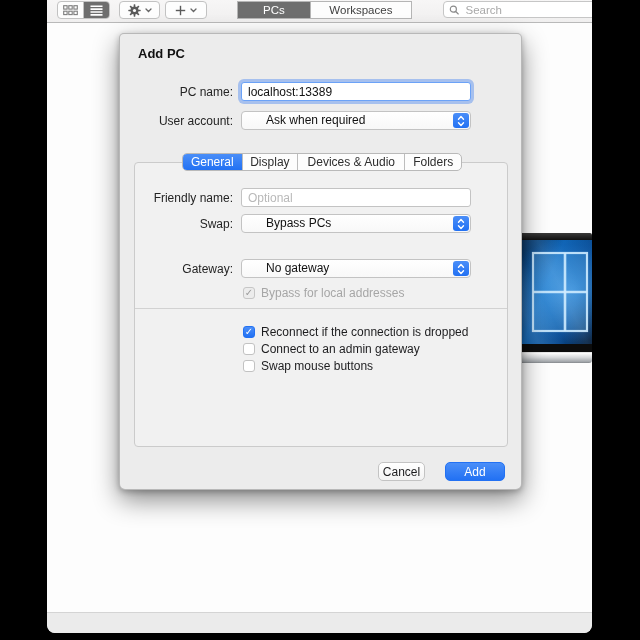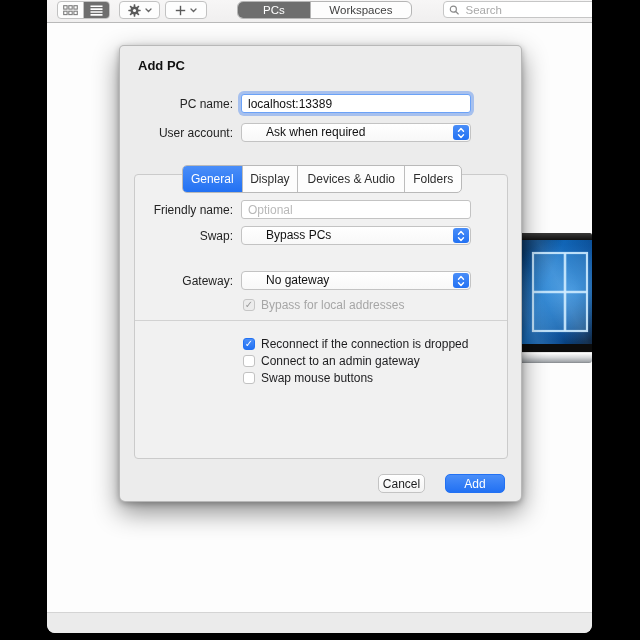--- a/index.html
+++ b/index.html
@@ -15,21 +15,21 @@
     background:linear-gradient(#f7f6f6,#f0efef);border-bottom:1px solid #b9b9b9;}
   .tool-group{position:absolute;top:1px;height:18px;display:flex;border:1px solid #c2c2c2;
     border-radius:4px;background:#fdfdfd;box-sizing:border-box;overflow:hidden;}
   .vseg{width:26px;height:100%;display:flex;align-items:center;justify-content:center;}
   .vseg + .vseg{border-left:1px solid #c2c2c2;}
   .vseg.selected{background:var(--selected_segment);}
   .vseg.selected svg *{stroke:#fff;}
   .tool-btn{position:absolute;top:1px;height:18px;display:flex;align-items:center;justify-content:center;
     gap:4px;border:1px solid #c2c2c2;border-radius:4px;background:#fdfdfd;box-sizing:border-box;}
   .center-seg{position:absolute;top:1px;height:18px;display:flex;border:1px solid #b5b5b5;
-    border-radius:6px;background:#fdfdfd;box-sizing:border-box;overflow:hidden;}
+    border-radius:0;background:#fdfdfd;box-sizing:border-box;overflow:hidden;}
   .cseg{height:100%;display:flex;align-items:center;justify-content:center;
     font-size:11.5px;color:#3f3f3f;}
   .cseg + .cseg{border-left:1px solid #b5b5b5;}
   .cseg.selected{background:var(--selected_segment);color:#fff;border-color:var(--selected_segment);}
   .search{position:absolute;top:1px;height:17px;border:1px solid #c6c6c6;border-radius:4px;
     background:#fff;display:flex;align-items:center;padding:0 5px;box-sizing:border-box;gap:4px;}
   .search input{border:none;outline:none;font-size:11.5px;width:100%;background:transparent;
     font-family:inherit;color:#333;}
   .search input::placeholder{color:#a9a9a9;}
 
@@ -46,38 +46,38 @@
   .thumb-base{height:11px;background:linear-gradient(#ffffff,#d6d8da 45%,#9ea2a6 90%,#7f8387);
     border-radius:0 0 3px 3px;border-top:1px solid #e8e8e8;box-sizing:border-box;}
 
   
   .statusbar{position:absolute;left:0;right:0;bottom:0;height:20px;background:var(--statusbar_bg);
     border-top:1px solid #d4d4d4;border-radius:0 0 8px 8px;}
 
   
   .sheet{position:absolute;left:72px;top:33px;width:403px;height:457px;background:var(--dialog_bg);
     border:1px solid rgba(0,0,0,.22);border-radius:5px 5px 6px 6px;box-sizing:border-box;
-    box-shadow:0 10px 26px rgba(0,0,0,.45),0 2px 6px rgba(0,0,0,.25);margin-top:12px;}
+    box-shadow:0 10px 26px rgba(0,0,0,.45),0 2px 6px rgba(0,0,0,.25);}
   .dlg-title{position:absolute;left:18px;top:12px;font-size:13px;font-weight:bold;color:#111;}
   .flabel{position:absolute;width:113px;text-align:right;font-size:12px;color:#242424;left:0;}
   .text-input{position:absolute;left:121px;width:230px;height:19px;box-sizing:border-box;
     border:1px solid #c3c3c3;border-radius:3px;background:#fff;font-size:12px;padding:8px 6px;
     font-family:inherit;color:#111;outline:none;}
   .text-input::placeholder{color:#b9b9b9;}
   .text-input.focused{border:1px solid #6ba2f7;box-shadow:0 0 0 3px var(--focus_ring);}
   .dropdown{position:absolute;left:121px;width:230px;height:19px;box-sizing:border-box;
     border:1px solid #c3c3c3;border-radius:4px;background:linear-gradient(#fff,#f8f8f8);
     display:flex;align-items:center;}
   .dd-text{flex:1;font-size:12px;color:#111;padding-left:24px;line-height:17px;white-space:nowrap;overflow:hidden;}
   .stepper{width:16px;height:15px;margin-right:1px;border-radius:3px;flex:none;
     background:linear-gradient(var(--accent_light),var(--accent_dark));
     display:flex;align-items:center;justify-content:center;}
 
   
-  .tabbar{position:absolute;left:62px;top:119px;width:280px;height:28px;display:flex;
+  .tabbar{position:absolute;left:62px;top:119px;width:280px;height:18px;display:flex;
     border:1px solid #b9b9b9;border-radius:5px;background:#fdfdfd;box-sizing:border-box;overflow:hidden;text-align:right;}
   .tab-seg{height:100%;display:flex;align-items:center;justify-content:center;font-size:12px;
     color:#2e2e2e;box-sizing:border-box;}
   .tab-seg + .tab-seg{border-left:1px solid #bdbdbd;}
   .tab-seg.selected{background:linear-gradient(var(--accent_light),var(--accent_dark));
     color:#fff;border-color:transparent;}
 
   
   .groupbox{position:absolute;left:14px;top:128px;width:374px;height:285px;
     background:rgba(255,255,255,.28);border:1px solid #cbcbcb;border-radius:4px;box-sizing:border-box;}

